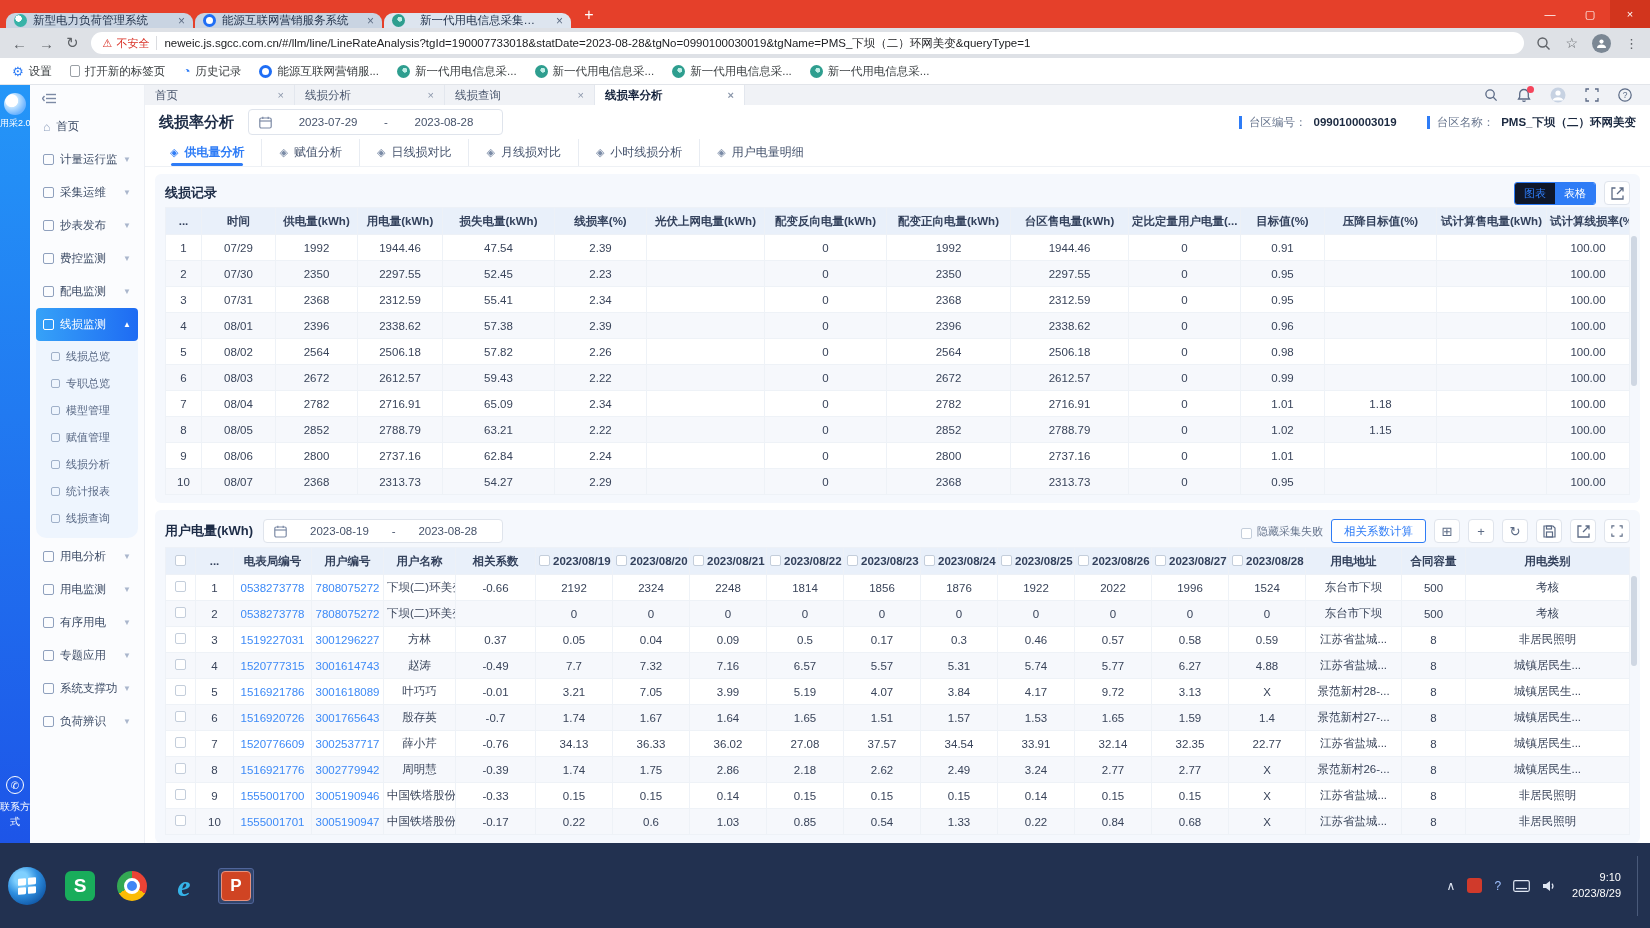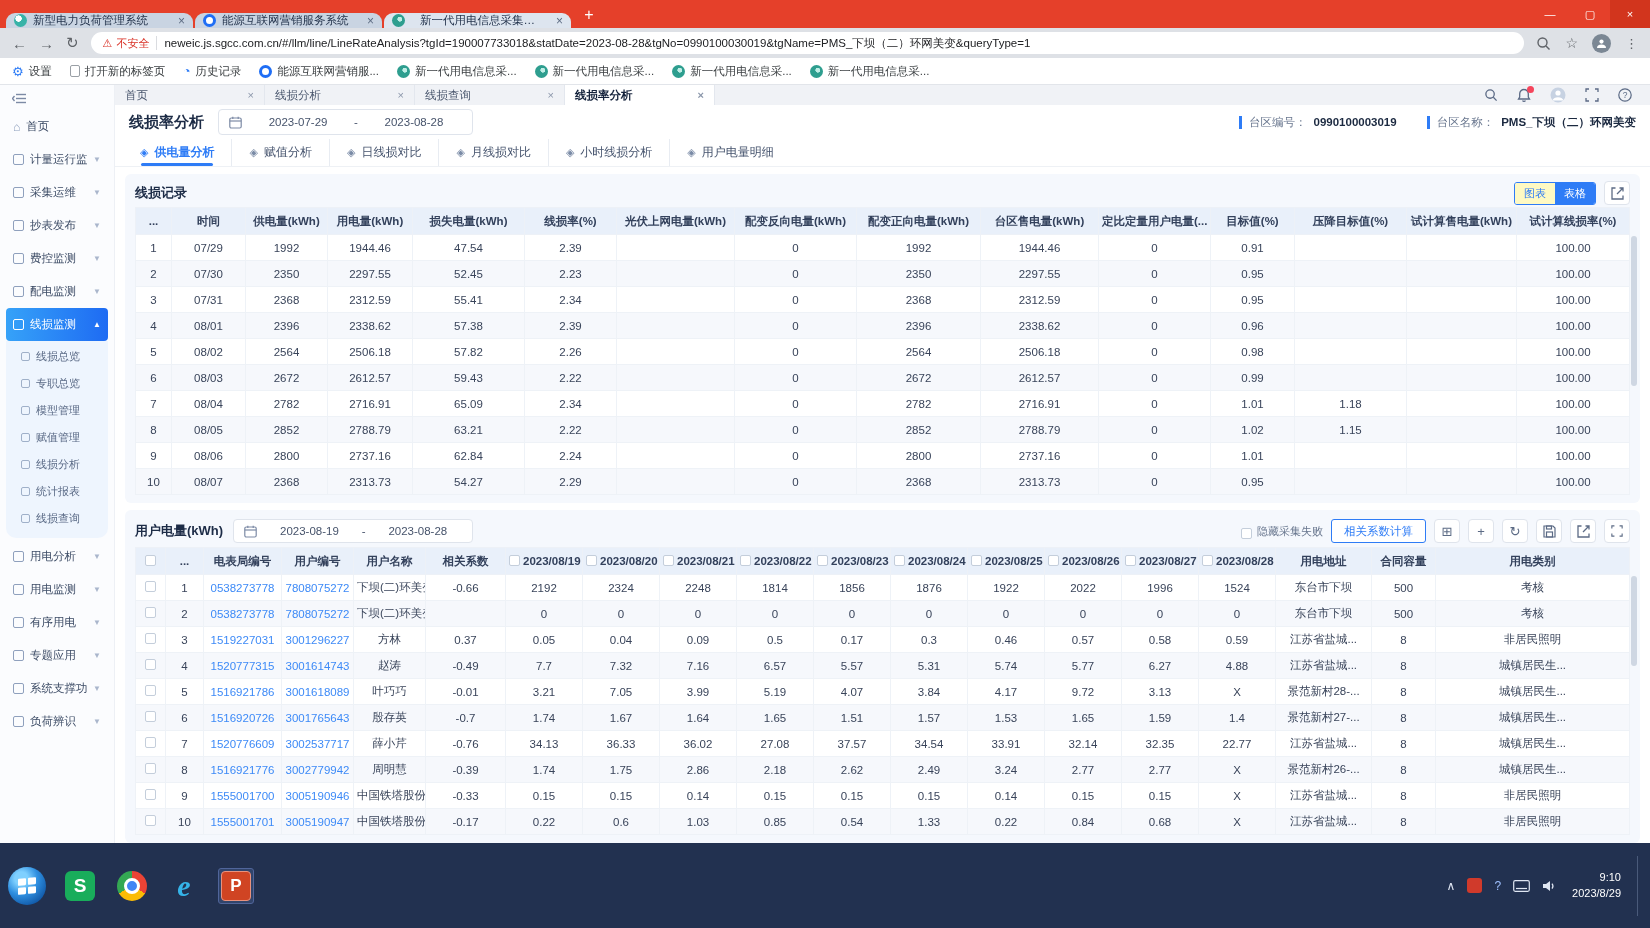--- a/index.html
+++ b/index.html
@@ -86,21 +86,21 @@
   .stab .dia { color:#7a8ba6; font-size:11px; }
   .stab.active { color:#2e7cf6; font-weight:bold; }
   .stab.active .dia { color:#2e7cf6; }
   .stab.active::after { content:""; position:absolute; left:18px; right:18px; bottom:0; height:3px; background:#2e7cf6; border-radius:2px; }
 
   .panel { margin:7px 10px 0; background:#f5f8fd; border-radius:6px; padding:5px 10px 8px; position:relative; }
   .panel-head { height:28px; display:flex; align-items:center; gap:10px; }
   .panel-title { font-size:13px; font-weight:bold; color:#1d2c47; }
   .panel-right { margin-left:auto; display:flex; align-items:center; gap:8px; }
   .toggle { display:flex; border:1px solid #2e7cf6; border-radius:3px; overflow:hidden; font-size:11px; }
-  .toggle .opt { padding:3px 9px; color:#2e7cf6; background:#fef9c3; }
+  .toggle .opt { padding:3px 9px; color:#2e7cf6; background:#0f172a; }
   .toggle .opt.on { background:#2e7cf6; color:#fff; }
   .icon-btn { min-width:26px; height:24px; border:1px solid #dfe4ec; border-radius:4px; background:#fff; display:flex; align-items:center; justify-content:center; color:#5c6b85; font-size:13px; padding:0 4px; }
   .calc-btn { height:24px; border:1px solid #2e7cf6; border-radius:3px; background:#fff; color:#2e7cf6; font-size:11.5px; padding:0 12px; display:flex; align-items:center; }
   .cb { width:11px; height:11px; border:1px solid #c4cedb; border-radius:2px; background:#fff; display:inline-block; flex:0 0 11px; }
   .hide-fail { display:flex; align-items:flex-end; gap:5px; font-size:11px; color:#68768e; }
 
   table { width:100%; border-collapse:collapse; table-layout:fixed; background:#fff; font-size:11.5px; }
   th { background:#e9f0fa; color:#33415c; font-weight:bold; height:27px; border:1px solid #edf1f7; white-space:nowrap; overflow:hidden; padding:0 3px; }
   td { height:26px; border:1px solid #eef2f7; text-align:center; color:#39445a; white-space:nowrap; overflow:hidden; padding:0 3px; background:#fff; }
   tr.alt td { background:#f6f8fc; }
@@ -216,20 +216,28 @@
       <span class="bm-ic bm-teal"></span>
       <span>新一代用电信息采...</span>
     </span>
     <span class="bm">
       <span class="bm-ic bm-teal"></span>
       <span>新一代用电信息采...</span>
     </span>
   </div>
 
 <div class="app">
+  <div class="strip">
+    <div class="logo-circle"></div>
+    <div class="logo-text">用采2.0</div>
+    <div class="contact">
+      <div class="phone-ic">✆</div>
+      <div>联系方式</div>
+    </div>
+  </div>
 
   <div class="sidebar">
     <div class="collapse-row"><span>
       <svg width="14" height="11" viewBox="0 0 14 11">
             <g stroke="#7c8aa5" stroke-width="1.4">
               <line x1="4" y1="1.5" x2="14" y2="1.5"></line>
               <line x1="4" y1="5.5" x2="14" y2="5.5"></line>
               <line x1="4" y1="9.5" x2="14" y2="9.5"></line>
               <path d="M2.5 3 L0.5 5.5 L2.5 8" fill="none"></path>
             </g>

